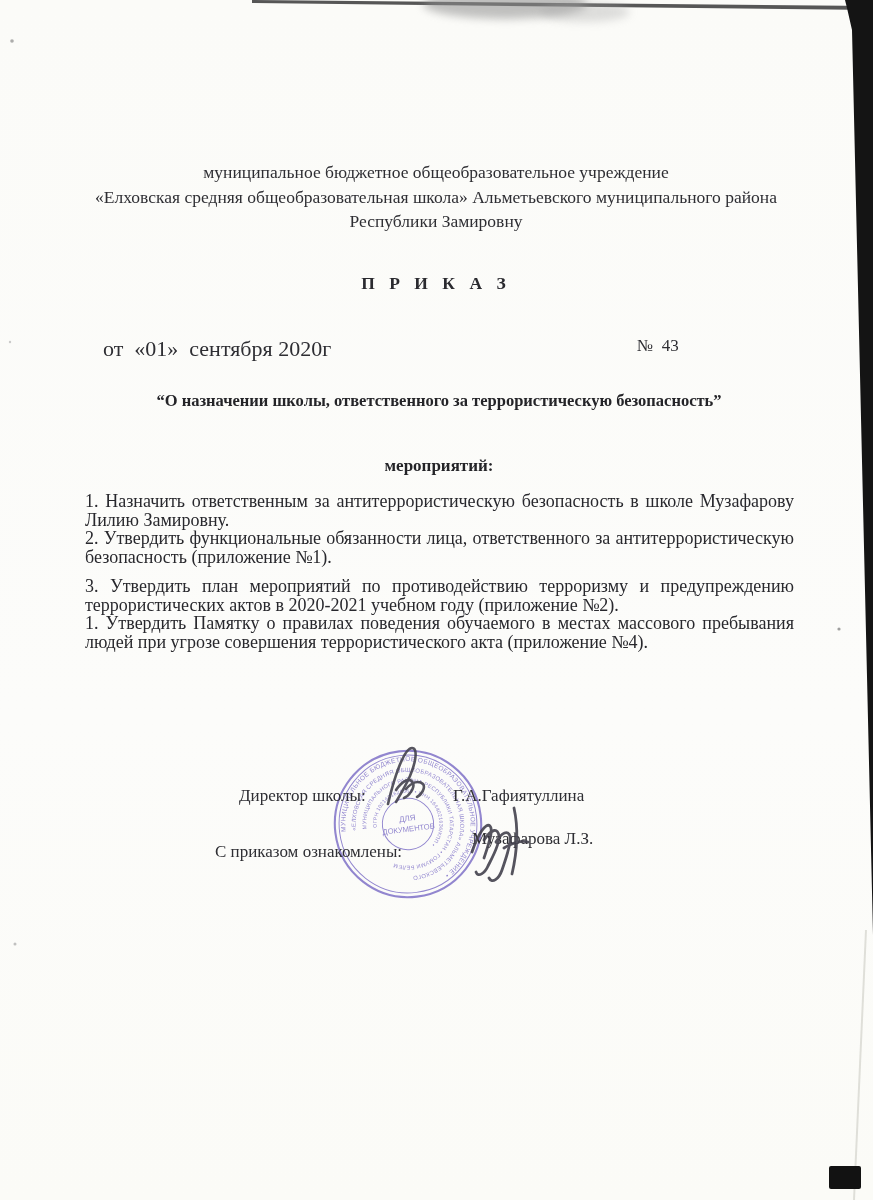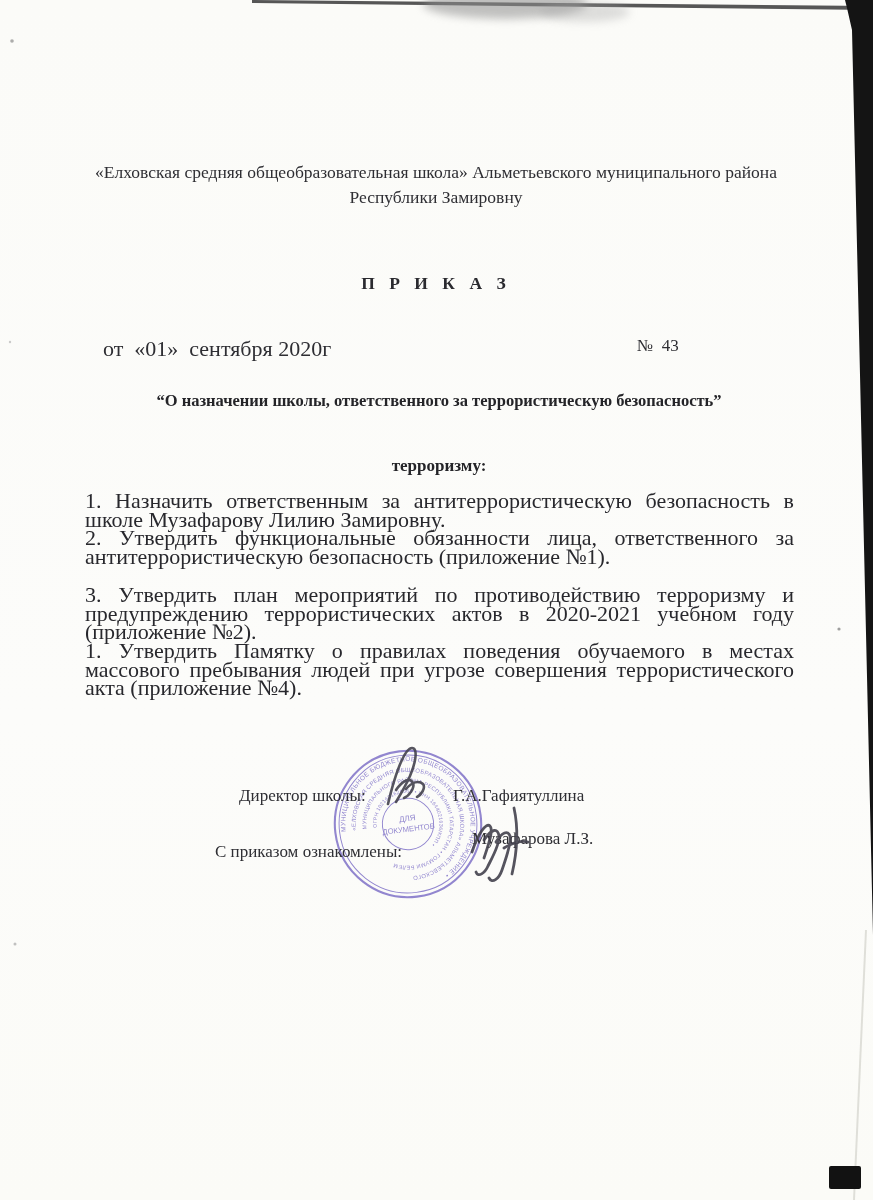--- a/index.html
+++ b/index.html
@@ -23,51 +23,52 @@
   .date-line{left:103px;top:336px;font-size:22px;white-space:pre;color:#2e2e33;}
   .doc-number{left:637px;top:336px;font-size:17px;white-space:pre;color:#2e2e33;}
   .order-title{
     left:85px;top:391px;width:708px;text-align:center;
     font-weight:bold;font-size:16.5px;color:#242428;
   }
   .directive{
     left:85px;top:456px;width:708px;text-align:center;
     font-weight:bold;font-size:17px;color:#242428;
   }
-  .items{left:85px;top:492px;width:709px;font-size:22px;line-height:18.7px;color:#28282d;}
+  .items{left:85px;top:492px;width:709px;font-size:18px;line-height:18.7px;color:#28282d;}
   .items p{margin:0;text-align:justify;text-align-last:left;}
-  .items p.gap-after{margin-bottom:19px;}
+  .items p.gap-after{margin-bottom:10px;}
   .sig-label,.sig-name{font-size:17px;color:#2e2e33;white-space:pre;}
   .director-label{left:239px;top:786px;}
   .director-name{left:453px;top:786px;}
   .ack-label{left:215px;top:842px;}
   .ack-name{left:472px;top:829px;}
   .stamp-wrap{left:332px;top:748px;width:152px;height:152px;opacity:.82;
     transform:rotate(-7deg);}
   .sig-svg{pointer-events:none;}
   .artifacts{left:0;top:0;pointer-events:none;}
 </style>
 </head>
 <body>
 
 <div class="page">
 
   <div class="abs header-block">
+    <div>муниципальное бюджетное общеобразовательное учреждение</div>
     <div>«Елховская средняя общеобразовательная школа» Альметьевского муниципального района</div>
     <div>Республики Замировну</div>
   </div>
 
   <div class="abs doc-type">П Р И К А З</div>
 
   <div class="abs date-line">от  «01»  сентября 2020г</div>
   <div class="abs doc-number">№  43</div>
 
   <div class="abs order-title">“О назначении школы, ответственного за террористическую безопасность”</div>
 
-  <div class="abs directive">терроризму:</div>
+  <div class="abs directive">мероприятий:</div>
 
   <div class="abs items">
     <p>1. Назначить ответственным за антитеррористическую  безопасность в школе Музафарову Лилию Замировну.</p>
     <p class="gap-after">2. Утвердить функциональные обязанности лица, ответственного за антитеррористическую безопасность (приложение №1).</p>
     <p>3. Утвердить план мероприятий по противодействию терроризму и предупреждению террористических актов в 2020-2021 учебном году  (приложение №2).</p>
     <p>1. Утвердить Памятку о правилах поведения обучаемого в местах массового пребывания людей при угрозе совершения террористического акта (приложение №4).</p>
   </div>
 
   <div class="abs stamp-wrap">
     <svg width="152" height="152" viewBox="0 0 160 160">

